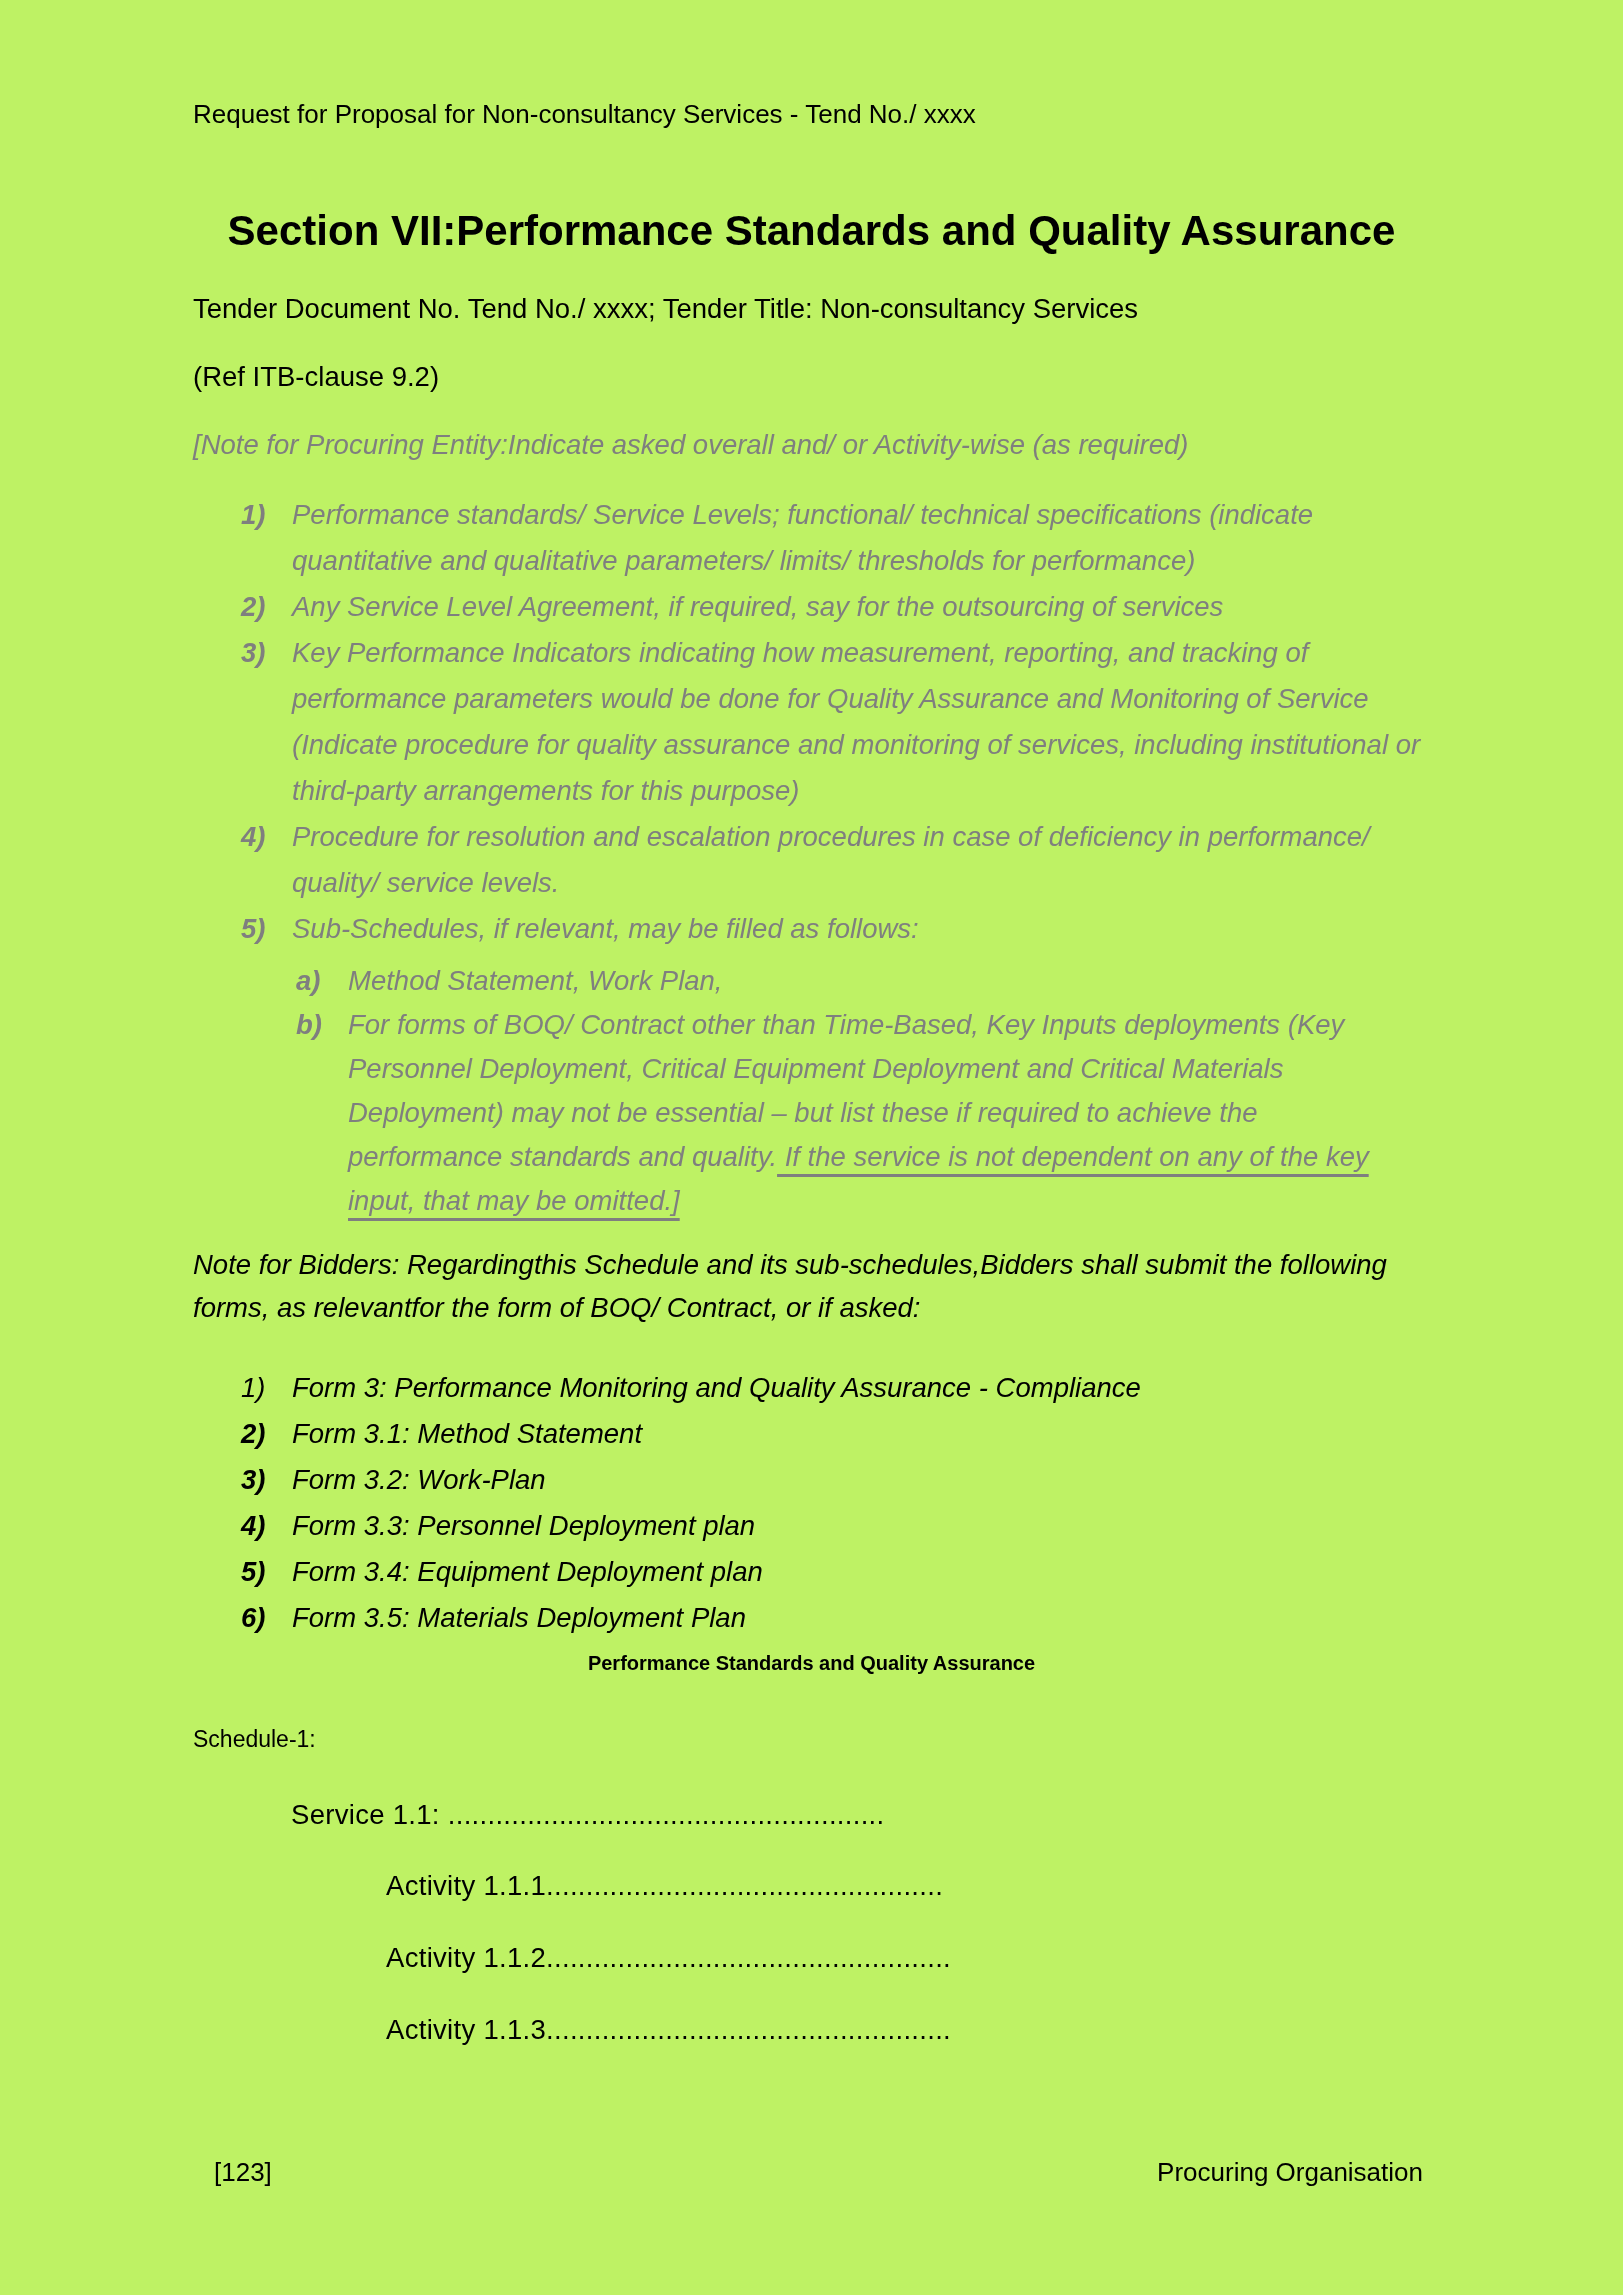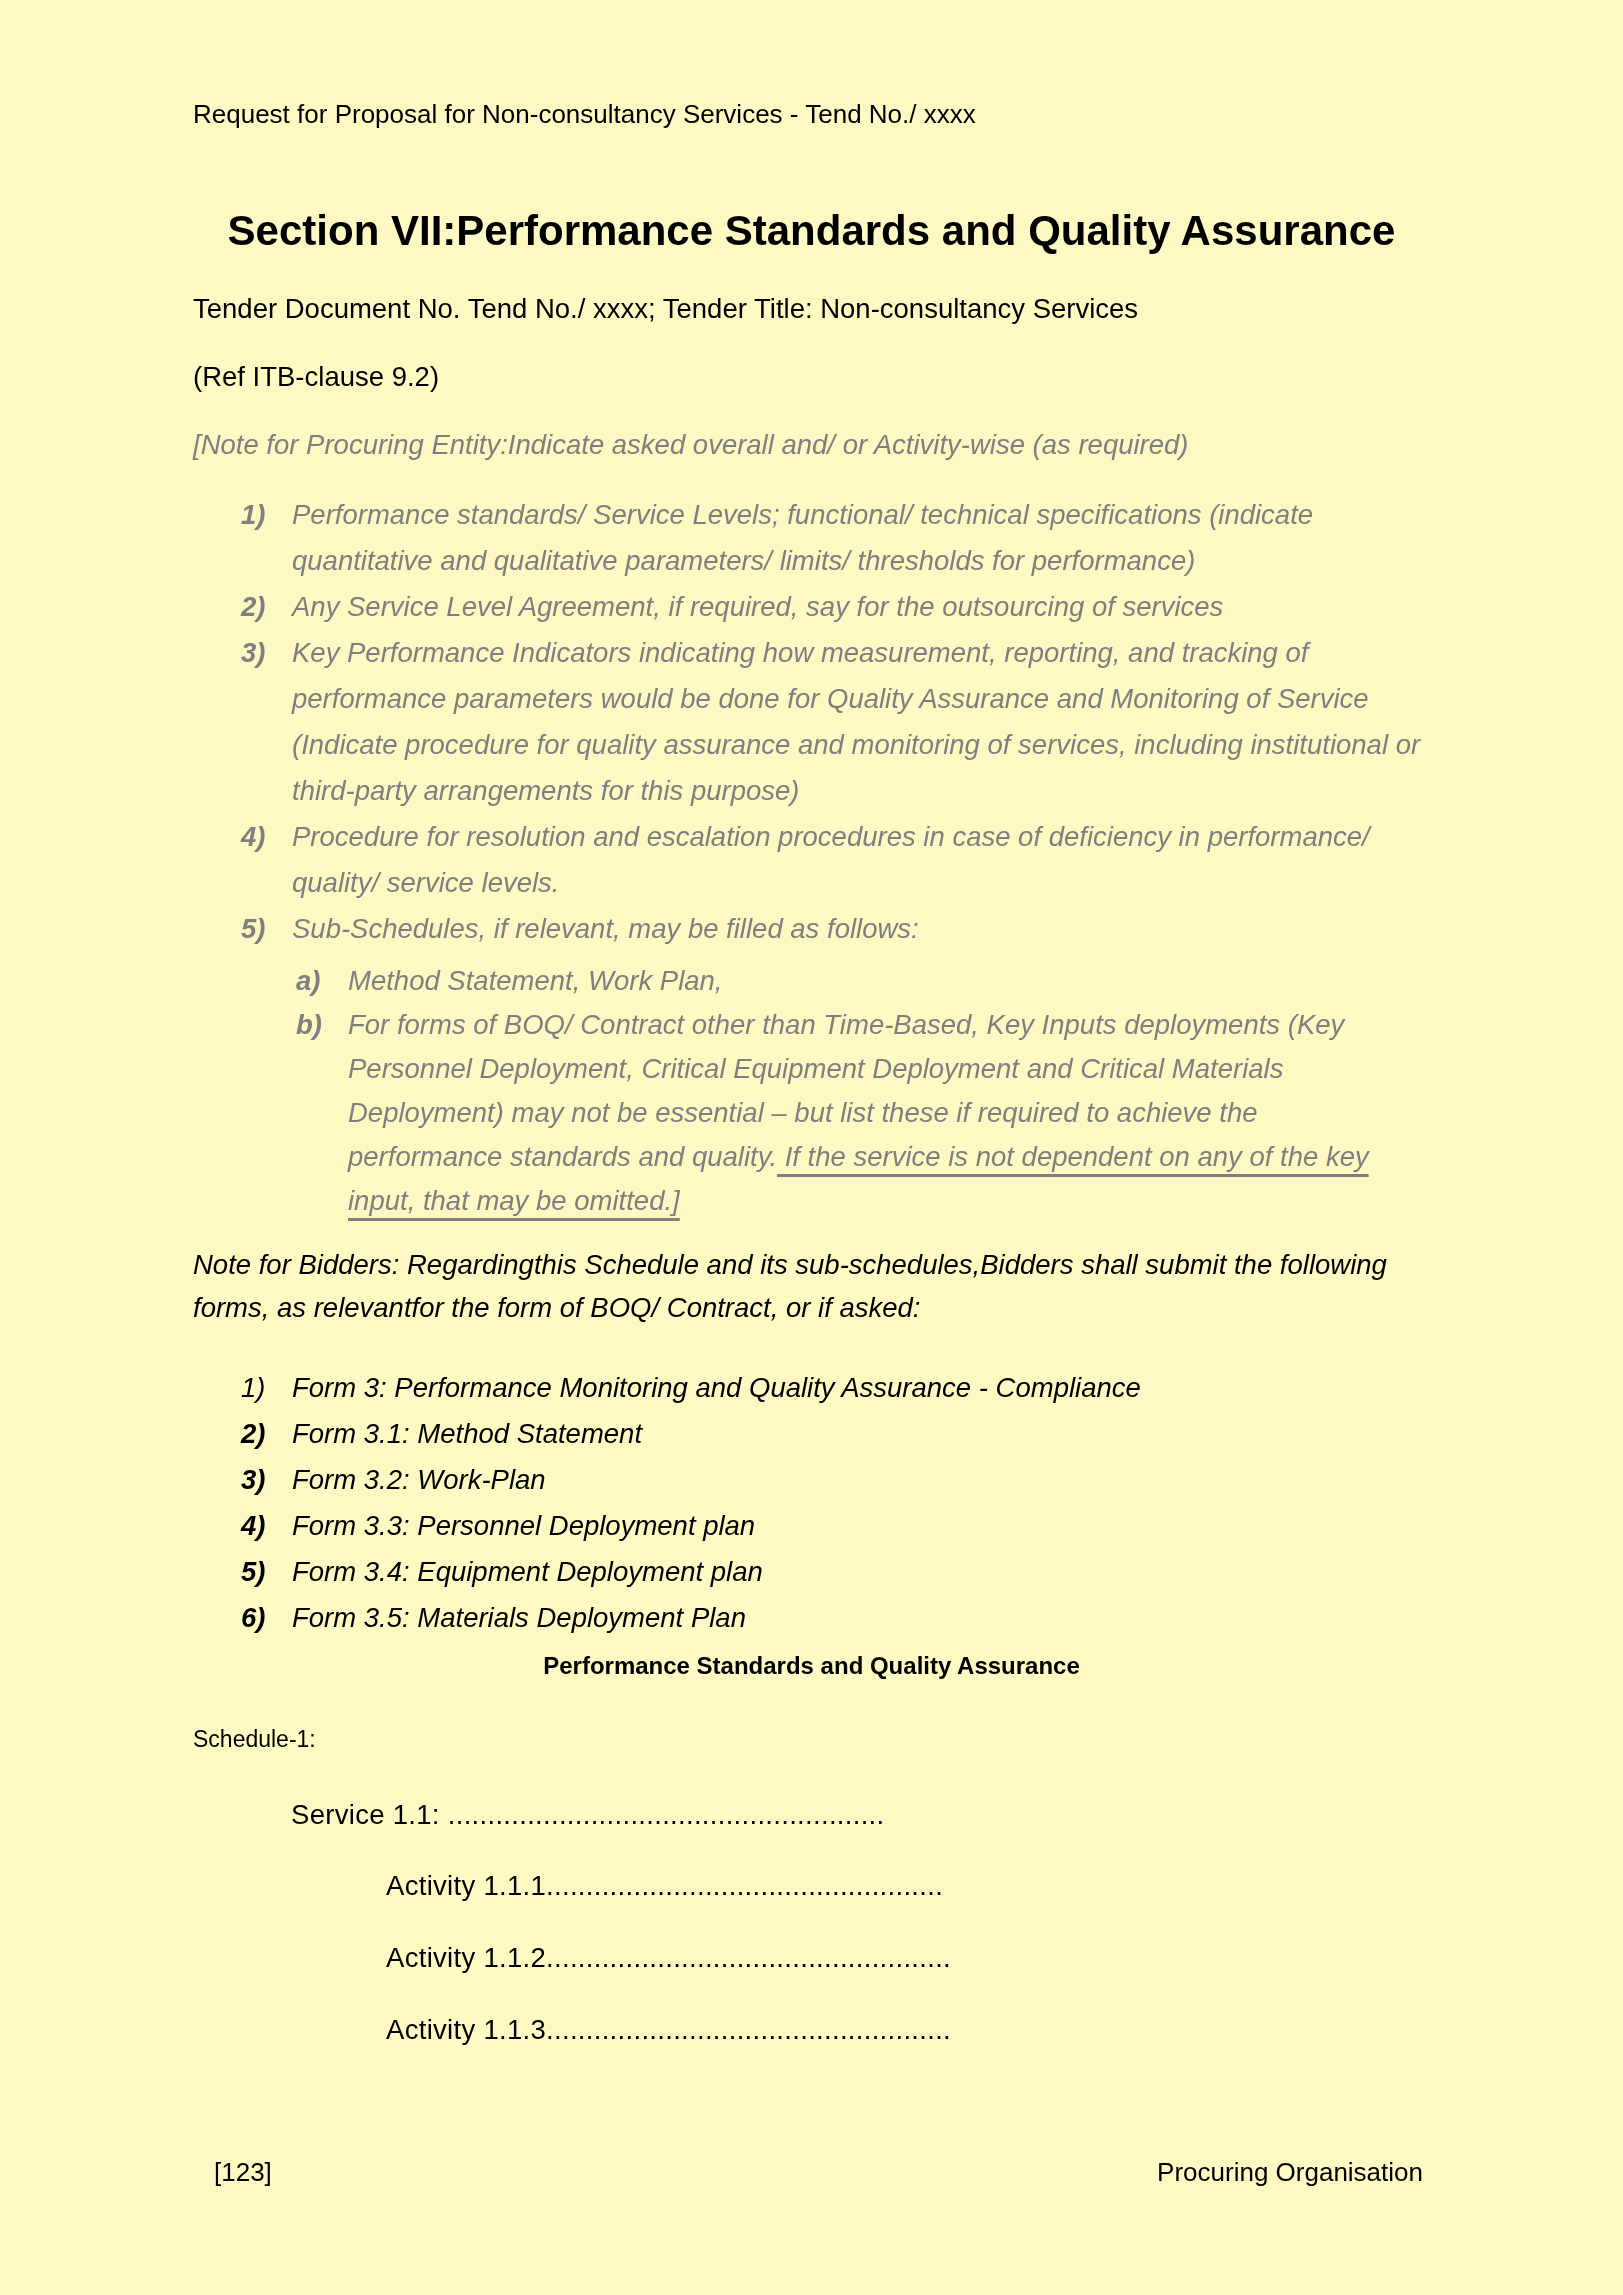--- a/index.html
+++ b/index.html
@@ -1,21 +1,21 @@
 <!DOCTYPE html>
 <html style="font-size:10.5px"><head>
 <meta charset="utf-8">
 <style>
   * { margin:0; padding:0; box-sizing:border-box; }
   html,body { background:#ffffff; }
   .page {
     position:relative;
     width:1623px;
     height:2295px;
-    background:#fef9c3;
+    background:#bef264;
     font-family:"Liberation Sans", sans-serif;
     color:#000000;
     overflow:hidden;
   }
   .abs { position:absolute; }
 
   .header     { left:193px; top:98px; font-size:26px; line-height:1.25; }
   .title      { left:193px; top:207px; width:1237px; text-align:center;
                 font-size:42px; font-weight:700; }
   .tender     { left:193px; top:293px; font-size:27.5px; }
@@ -38,21 +38,21 @@
 
   .u { text-decoration:underline; text-decoration-thickness:2.6px; text-underline-offset:7.9px; }
 
   .bidders-note { left:193px; top:1243px; width:1237px; font-size:27.5px; line-height:43px; }
 
   .form-list  { left:241px; top:1365px; width:1178px; font-size:27.5px; line-height:46px; }
   .form-list .li { padding-left:51px; }
   .form-list .li:first-child .marker { font-weight:400; }
 
   .section-heading { left:193px; top:1652px; width:1237px; text-align:center;
-                     font-size:24px; font-weight:700; }
+                     font-size:20px; font-weight:700; }
   .schedule   { left:193px; top:1726px; font-size:23px; }
   .service    { left:291px; top:1799px; font-size:27.5px; letter-spacing:0.3px; }
   .activity   { left:386px; font-size:27.5px; letter-spacing:0.3px; }
   .a1 { top:1870px; } .a2 { top:1942px; } .a3 { top:2014px; }
 
   .footer-left  { left:214px;  top:2157px; font-size:26px; }
   .footer-right { right:200px; top:2157px; font-size:26px; }
 </style>
 </head>
 <body>

